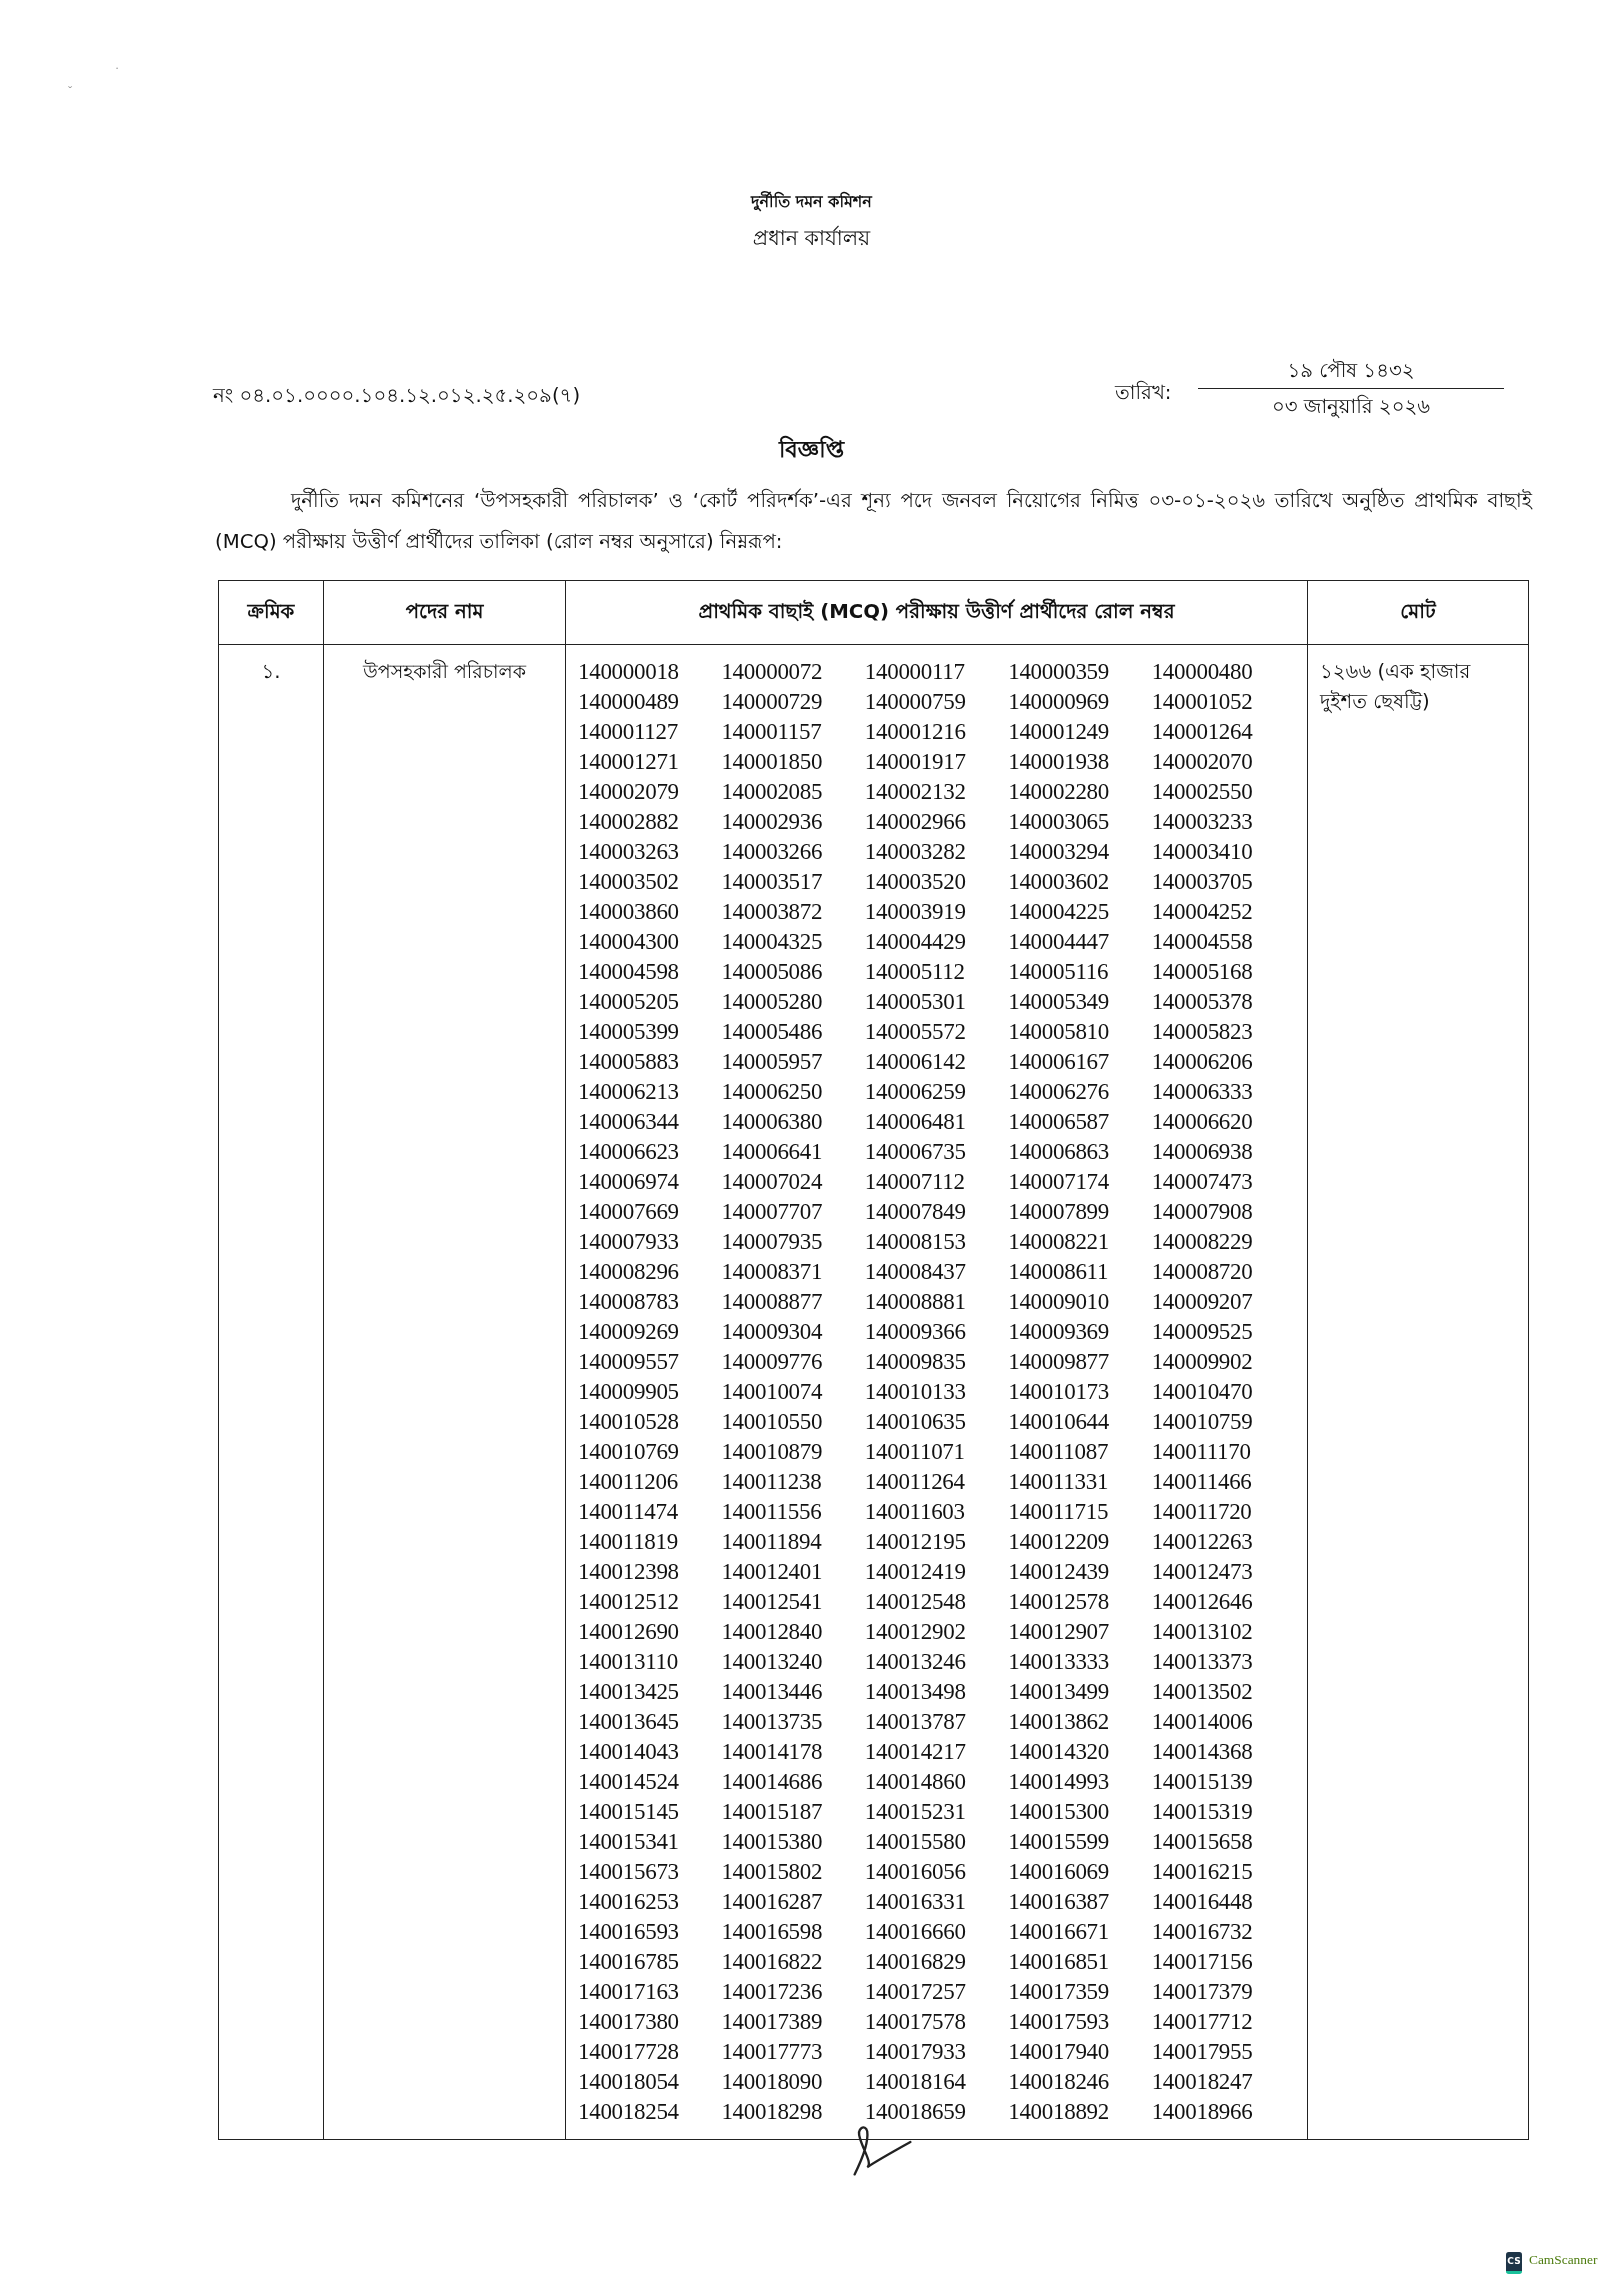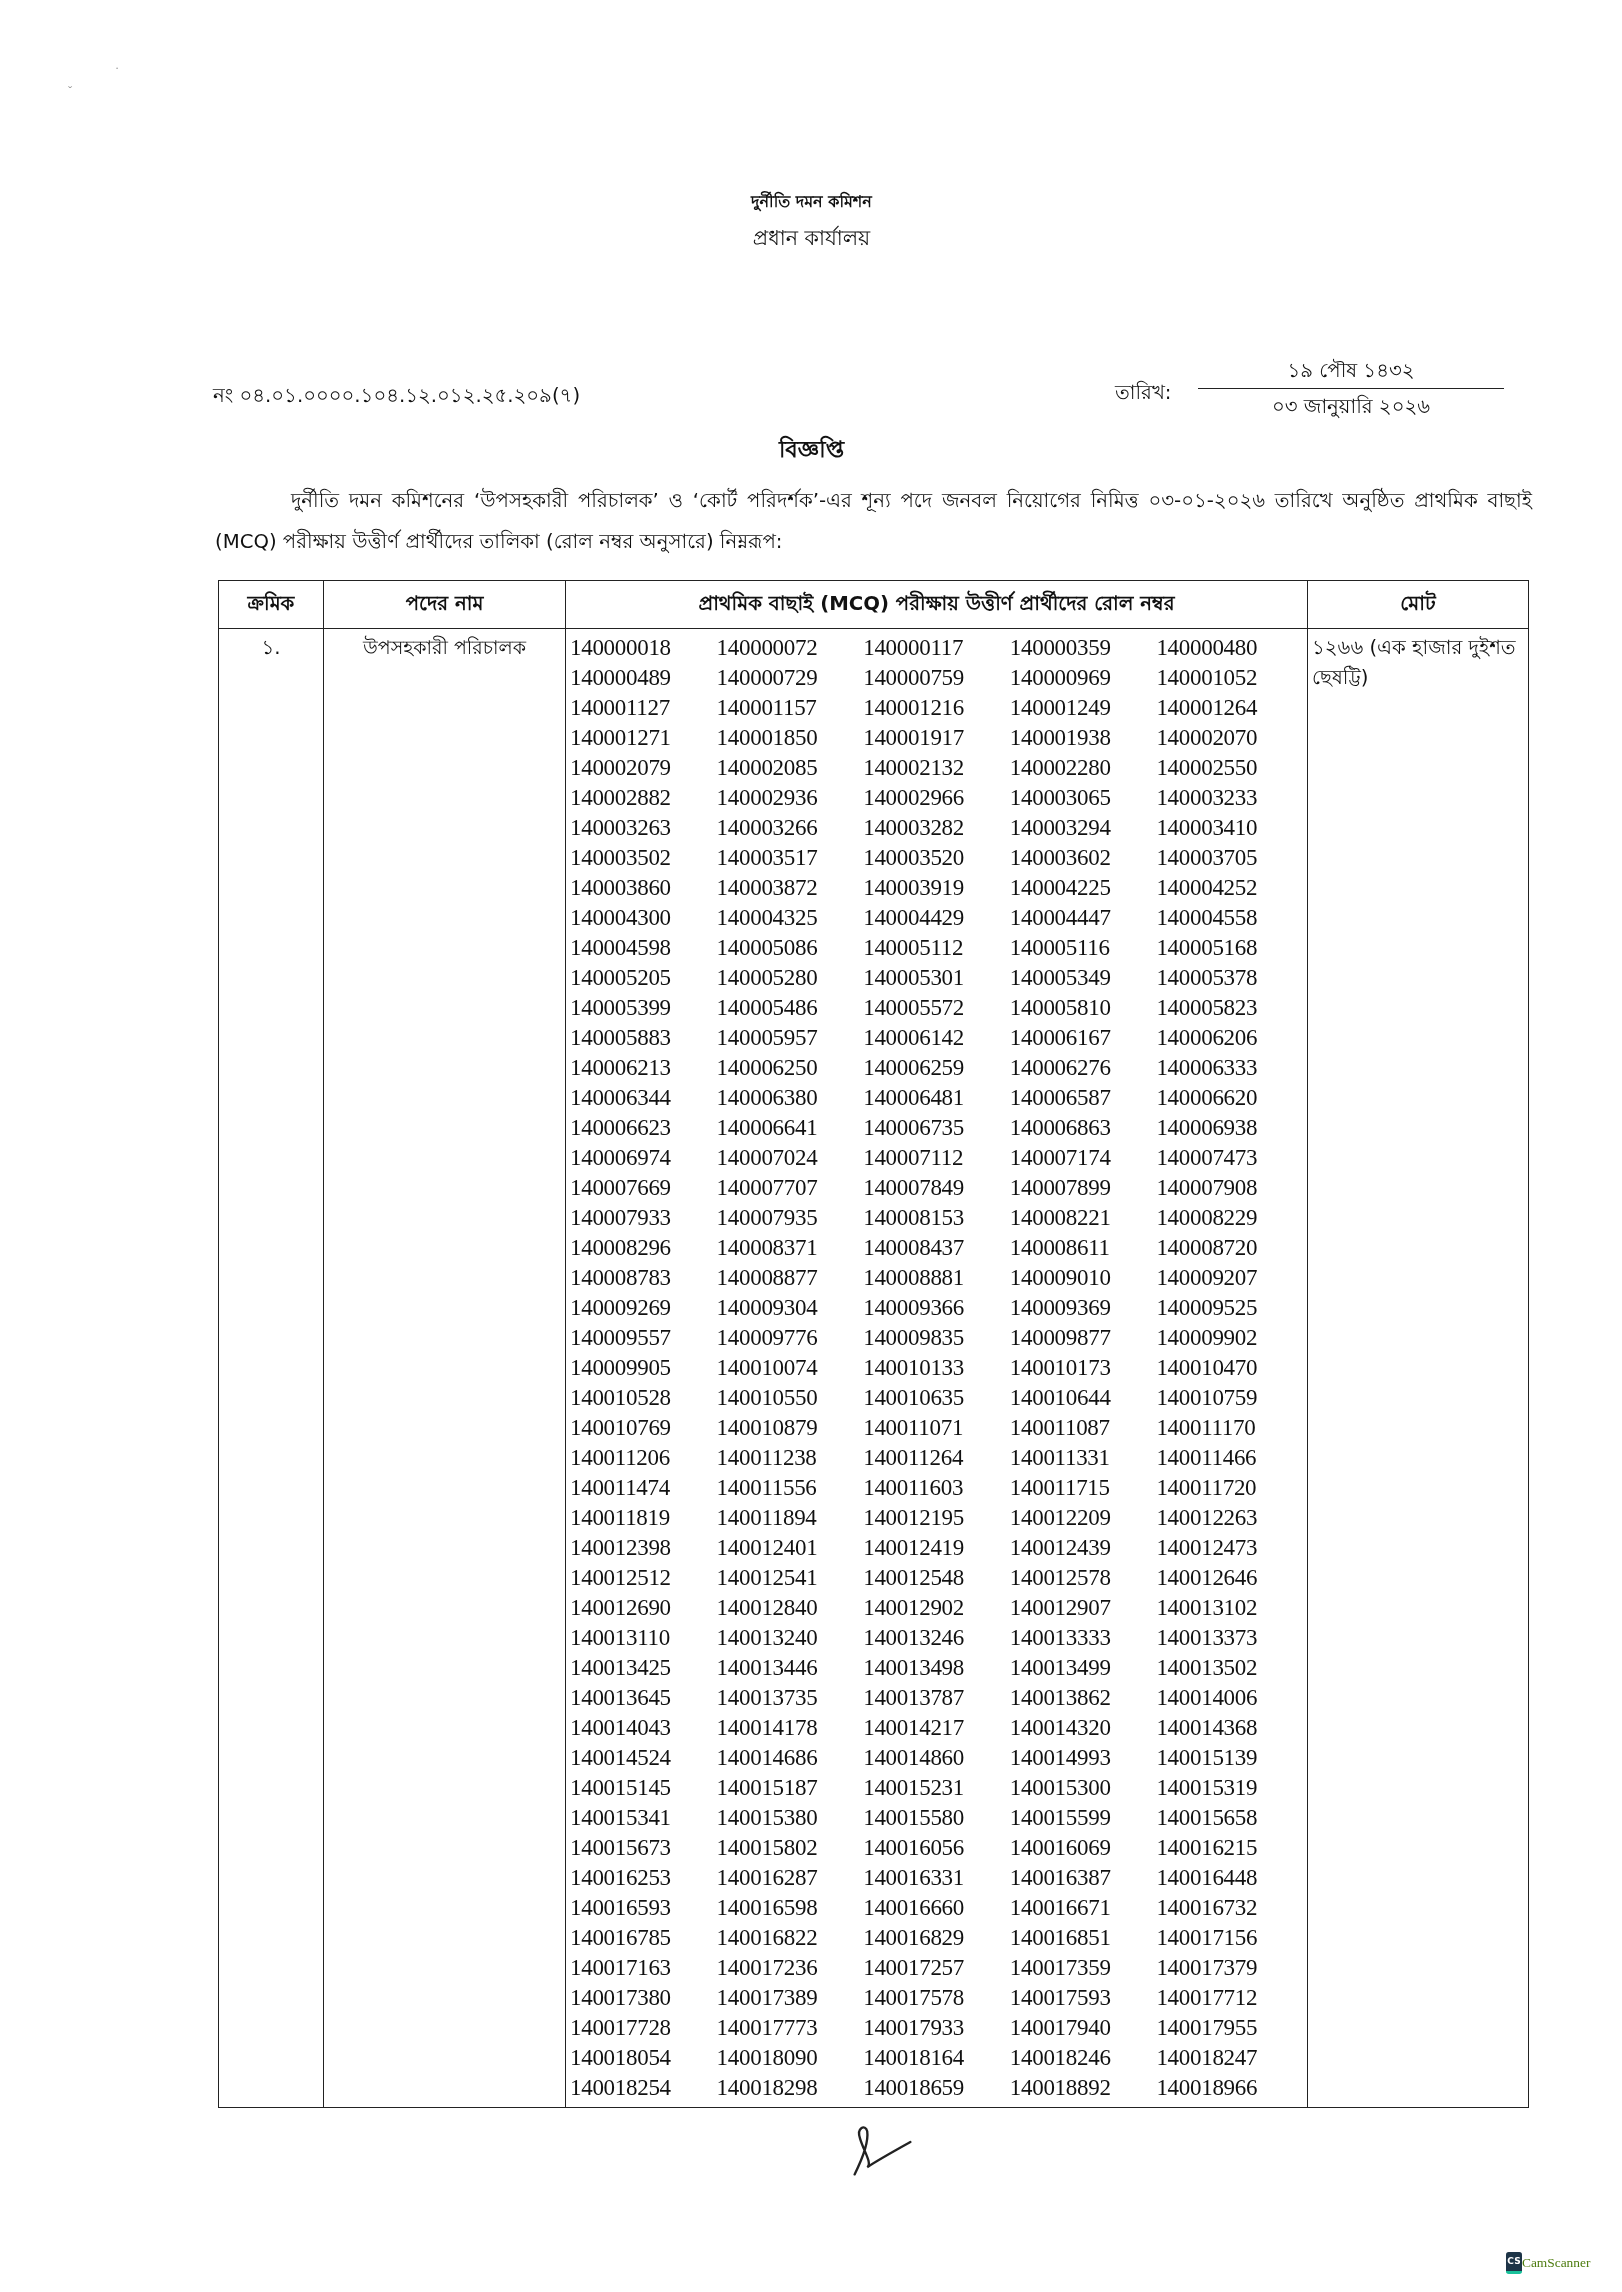--- a/index.html
+++ b/index.html
@@ -30,40 +30,40 @@
     }
     .intro {
       position: absolute; left: 215px; width: 1317px; top: 480px;
       font-family: "DejaVu Sans", sans-serif; font-size: 19.7px; line-height: 41px;
       text-align: justify; text-indent: 76px;
     }
     table.results {
       position: absolute; left: 218px; top: 580px; width: 1309px;
       border-collapse: collapse; table-layout: fixed;
     }
-    table.results th, table.results td { border: 1.8px solid #222; vertical-align: top; padding: 4px; margin-left: 38px; }
+    table.results th, table.results td { border: 1.8px solid #222; vertical-align: top; padding: 12px; margin-left: 38px; }
     table.results th {
       height: 39px; font-family: "DejaVu Sans", sans-serif; font-weight: bold; font-size: 19.7px;
       text-align: center; vertical-align: middle;
     }
     col.c-serial { width: 105px; }
     col.c-post { width: 242px; }
     col.c-rolls { width: 742px; }
     col.c-total { width: 221px; }
     td.serial { text-align: center; font-family: "DejaVu Sans", sans-serif; font-size: 19.7px; padding-top: 5.4px; }
     td.post { text-align: center; font-family: "DejaVu Sans", sans-serif; font-size: 19px; padding-top: 5.4px; }
     td.total { font-family: "DejaVu Sans", sans-serif; font-size: 19.7px; line-height: 30px; padding: 3.6px 9px 0 10.7px; }
     td.rolls { padding: 1.8px 0 3.6px 10.7px; }
     .roll-row { display: flex; height: 30px; align-items: center; }
     .roll {
       width: 147px; font-size: 23px; letter-spacing: -0.3px; white-space: nowrap;
     }
     .signature { position: absolute; left: 842px; top: 2124px; width: 72px; height: 54px; }
     .watermark {
-      position: absolute; left: 1506px; top: 2252px; display: flex; align-items: center; gap: 0;
+      position: absolute; left: 1506px; top: 2252px; display: flex; align-items: flex-start; gap: 7px;
     }
     .cs-logo {
       width: 16px; height: 21.5px; background: #1d3447; border-radius: 2.7px; color: #fff;
       font-family: "DejaVu Sans", sans-serif; font-weight: bold; font-size: 9px; line-height: 18px;
       text-align: center; border-bottom: 3.6px solid #19c19b; box-sizing: border-box;
     }
     .cs-text { font-size: 13.4px; color: #4d7c0f; }
   </style>
 </head>
 <body>

